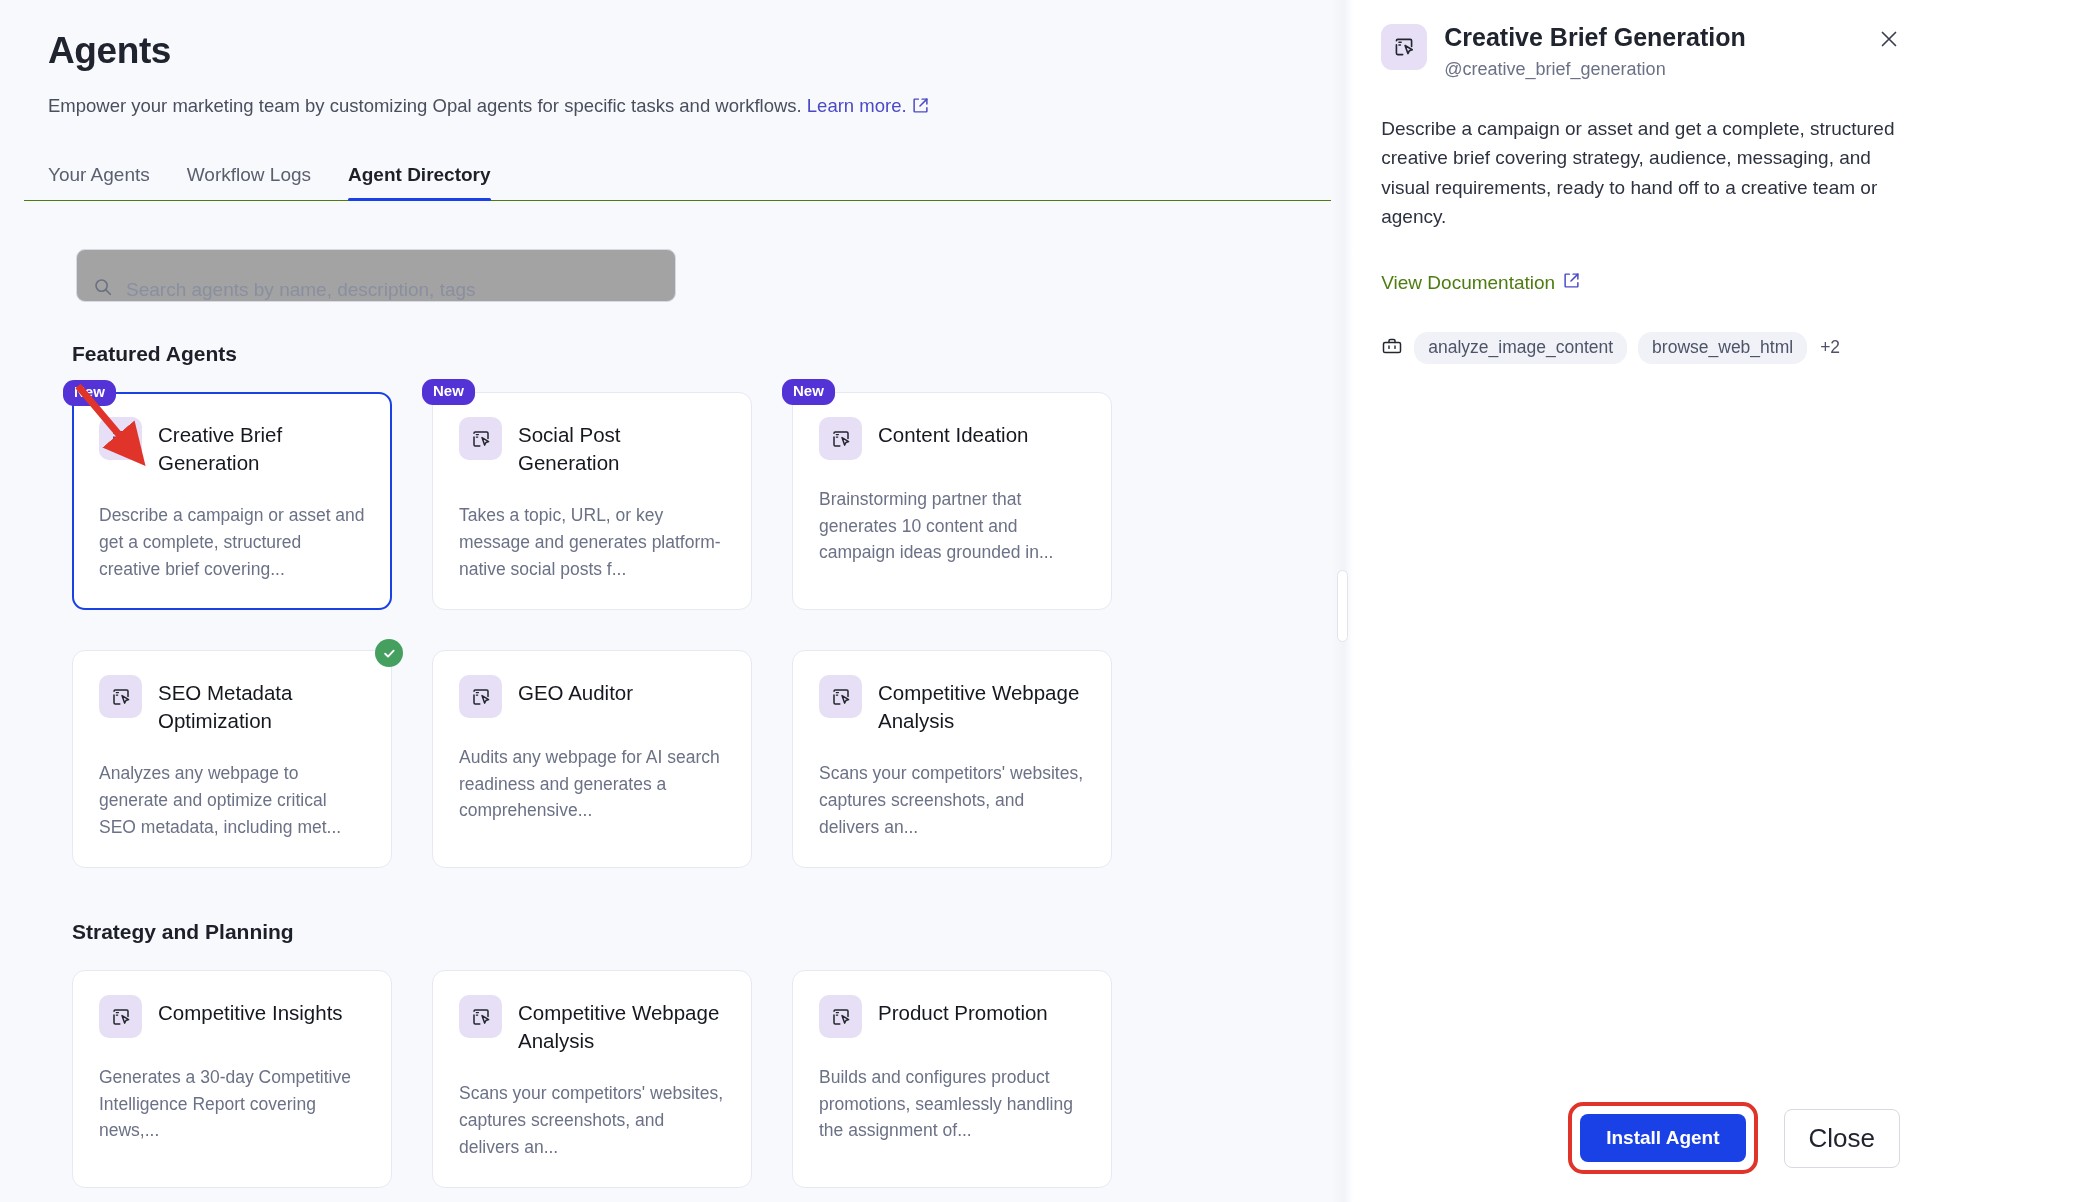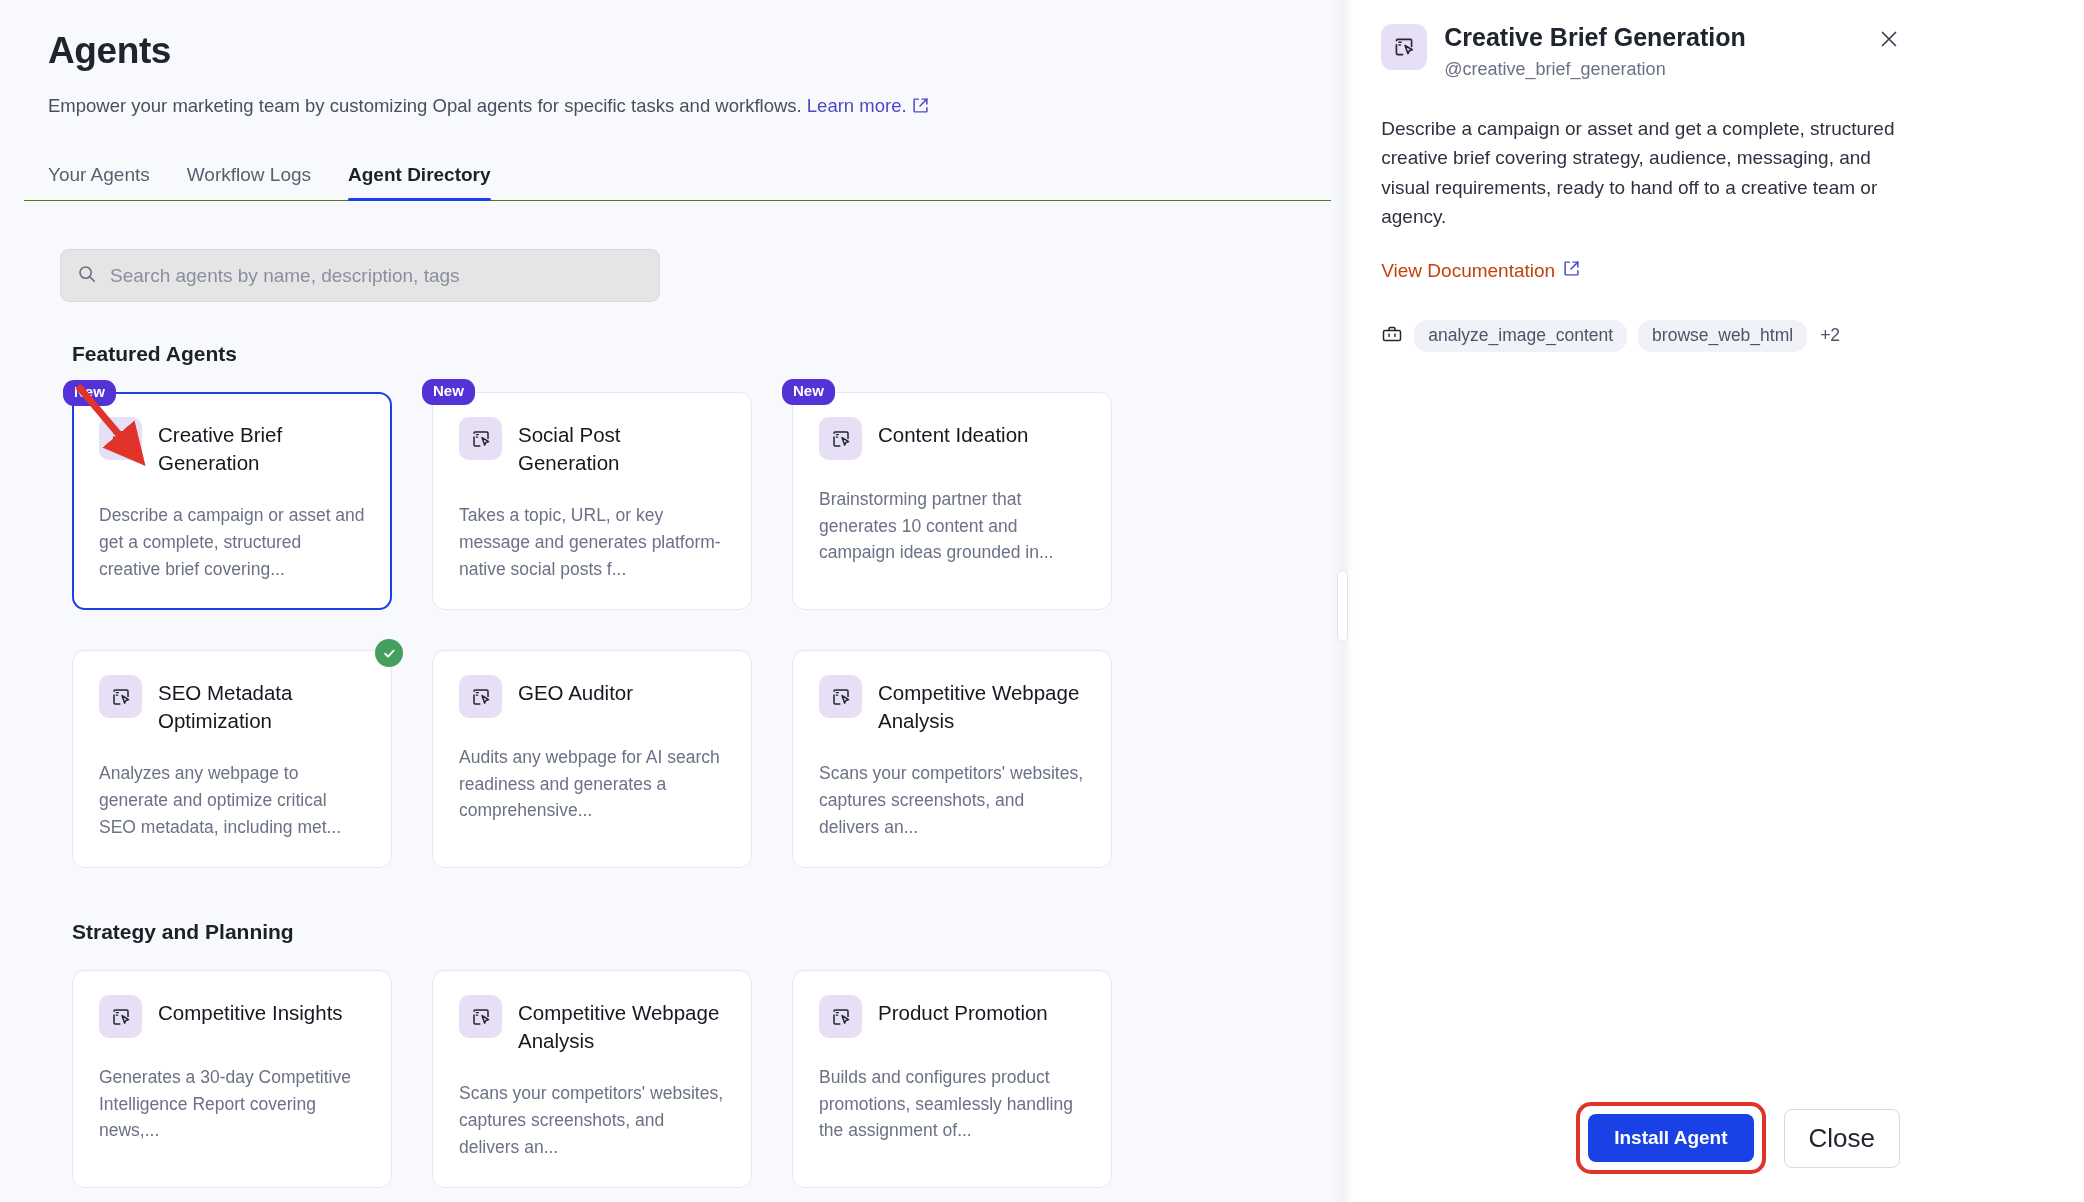--- a/index.html
+++ b/index.html
@@ -39,23 +39,23 @@
     font-size: 19px; color: #5a6070; padding-bottom: 14px;
     cursor: pointer; position: relative; white-space: nowrap;
   }
   .tab.active { color: #1d2029; font-weight: 600; }
   .tab.active::after {
     content: ""; position: absolute; left: 0; right: 0; bottom: -1px;
     height: 3px; background: #1a41e6; border-radius: 2px;
   }
 
   .searchwrap {
-    margin: 48px 0 0 36px; width: 600px; height: 53px;
-    border: 1px solid #d7dae5; border-radius: 9px; background: #e5e5e5;
-    display: flex; align-items: center; padding: 0 16px; gap: 13px;
+    margin: 48px 0 0 52px; width: 600px; height: 53px;
+    border: 1px solid #d7dae5; border-radius: 9px; background: #a3a3a3;
+    display: flex; align-items: flex-end; padding: 0 16px; gap: 13px;
   }
   .searchwrap input {
     border: none; outline: none; font-size: 19px; color: #3b3f4c;
     width: 100%; background: transparent;
     font-family: "Liberation Sans", sans-serif;
   }
   .searchwrap input::placeholder { color: #8a8fa0; }
 
   .section-title {
     font-size: 21px; font-weight: 700; color: #1d2029;
@@ -121,33 +121,33 @@
   .panel-title { font-size: 25px; font-weight: 700; color: #20242e; line-height:1.2; }
   .panel-handle { font-size: 18px; color: #6b7186; margin-top: 7px; }
   .panel-close {
     position: absolute; right: 26px; top: 26px; cursor: pointer;
     width: 26px; height: 26px; display:flex; align-items:center; justify-content:center;
   }
   .panel-desc {
     margin-top: 34px; font-size: 19px; line-height: 1.55; color: #2d3240;
   }
   .panel-doc {
-    margin-top: 28px; font-size: 19px; color: #c2410c;
+    margin-top: 40px; font-size: 19px; color: #4d7c0f;
     display: inline-flex; align-items: center; gap: 8px; cursor: pointer;
   }
   .tagrow { display: flex; align-items: center; gap: 11px; margin-top: 38px; }
   .tag {
     background: #f1f2f7; color: #4e5468; font-size: 17.5px;
     border-radius: 14px; padding: 5px 14px 6px;
   }
   .tag-more { color: #4e5468; font-size: 17.5px; margin-left: 2px; }
 
   .panel-footer {
     position: absolute; right: 28px; bottom: 28px;
-    display: flex; align-items: center; gap: 18px;
+    display: flex; align-items: center; gap: 26px;
   }
   .btn-install {
     background: #1a41e6; color: #fff; font-size: 19px; font-weight: 600;
     border: none; border-radius: 8px; padding: 13px 26px; cursor: pointer;
     font-family: "Liberation Sans", sans-serif;
   }
   .install-ring {
     position: relative; padding: 8px; border: 4px solid #e0342a;
     border-radius: 15px;
   }

